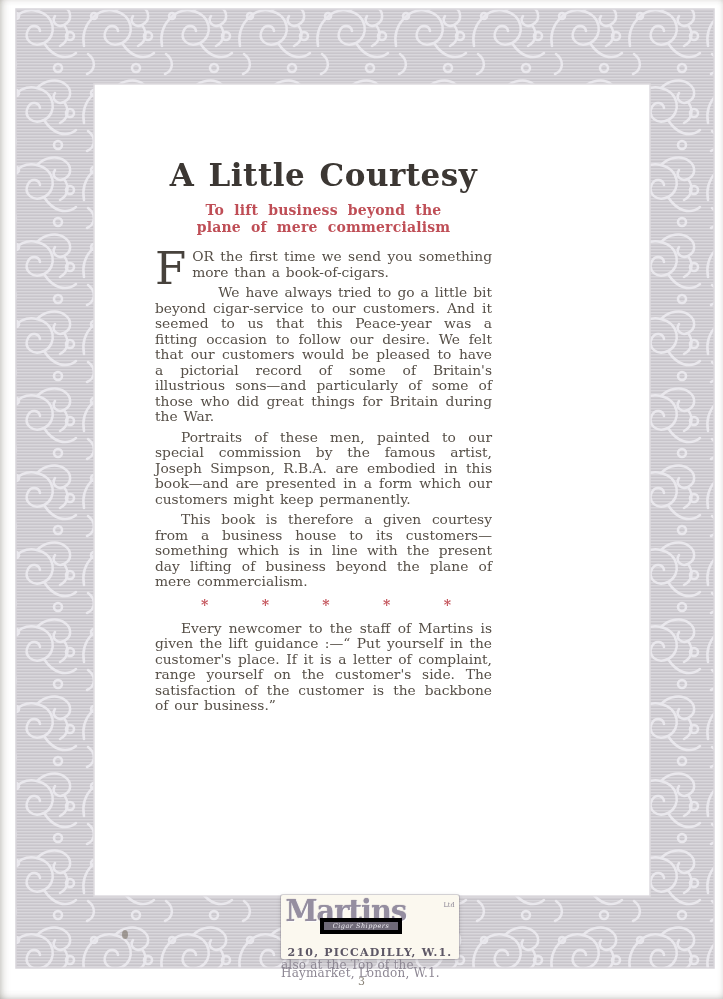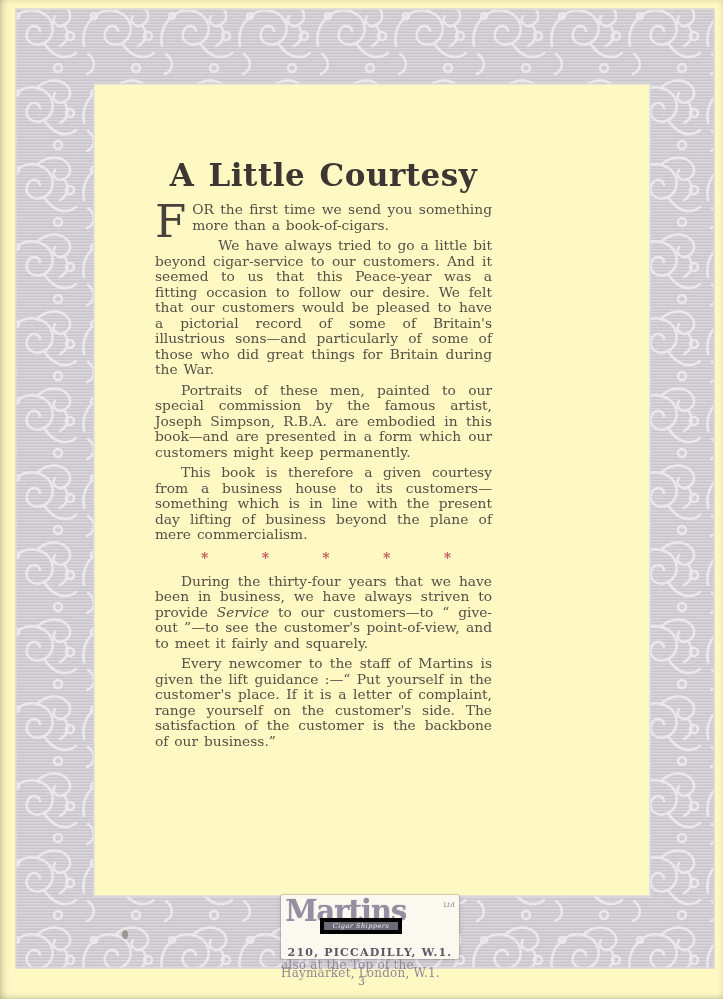--- a/index.html
+++ b/index.html
@@ -1,19 +1,19 @@
 <!DOCTYPE html>
 <html><head>
 <meta charset="utf-8">
 <style>
   html,body{margin:0;padding:0;background:#d9d3c5;}
   .page{
     position:relative;
     width:723px;height:999px;
-    background:#fef9c3;
+    background:#ffffff;
     overflow:hidden;
     font-family:"DejaVu Serif", serif;
     box-shadow:inset 7px 0 9px -6px rgba(70,62,50,.35),
                inset -4px 0 7px -5px rgba(70,62,50,.18),
                inset 0 -6px 9px -6px rgba(70,62,50,.30),
                inset 0 5px 7px -5px rgba(70,62,50,.12);
   }
   .lace-frame{position:absolute;left:0;top:0;}
   .text-col{
     position:absolute;left:155px;top:158px;width:337px;
@@ -118,38 +118,41 @@
     <path d="M16,9 H714 V968 H16 Z M94,84 V896 H650 V84 Z" fill-rule="evenodd" fill="url(#ribs)"></path>
     <path d="M16,9 H714 V968 H16 Z M94,84 V896 H650 V84 Z" fill-rule="evenodd" fill="url(#scrolls)"></path>
     <rect x="16" y="9" width="698" height="959" fill="none" stroke="#d8d5da" stroke-width="1.5"></rect>
     <rect x="94" y="84" width="556" height="812" fill="none" stroke="#dedbe0" stroke-width="1.5"></rect>
   </svg>
 
   <div class="text-col">
 
     <h1 class="title">A Little Courtesy</h1>
 
+    <div class="subtitle">
+      <div>To lift business beyond the</div>
+      <div>plane of mere commercialism</div>
+    </div>
 
     <p class="para first"><span class="dropcap">F</span><span>OR the first time we send you something more than a book-of-cigars.</span></p>
 
     <p class="para">We have always tried to go a little bit beyond cigar-service to our customers.  And it seemed to us that this Peace-year was a fitting occasion to follow our desire.  We felt that our customers would be pleased to have a pictorial record of some of Britain's illustrious sons—and particularly of some of those who did great things for Britain during the War.</p>
 
     <p class="para">Portraits of these men, painted to our special commission by the famous artist, Joseph Simpson, R.B.A. are embodied in this book—and are presented in a form which our customers might keep permanently.</p>
 
     <p class="para">This book is therefore a given courtesy from a business house to its customers—something which is in line with the present day lifting of business beyond the plane of mere commercialism.</p>
 
     <div class="stars">
       <span>*</span>
       <span>*</span>
       <span>*</span>
       <span>*</span>
       <span>*</span>
     </div>
 
-    <p class="para"><span>During the thirty-four years that we have been in business, we have always striven to provide</span> <i class="svc">Service</i> <span>to our customers—to “ give-out ”—to see the customer's point-of-view, and to meet it fairly and squarely.</span></p>
 
     <p class="para">Every newcomer to the staff of Martins is given the lift guidance :—“ Put yourself in the customer's place.  If it is a letter of complaint, range yourself on the customer's side.  The satisfaction of the customer is the backbone of our business.”</p>
 
   </div>
 
   <div class="logo-plate">
     <div class="brand-row">
       <span class="brand">Martins</span>
       <span class="brand-sup">Ltd</span>
     </div>

